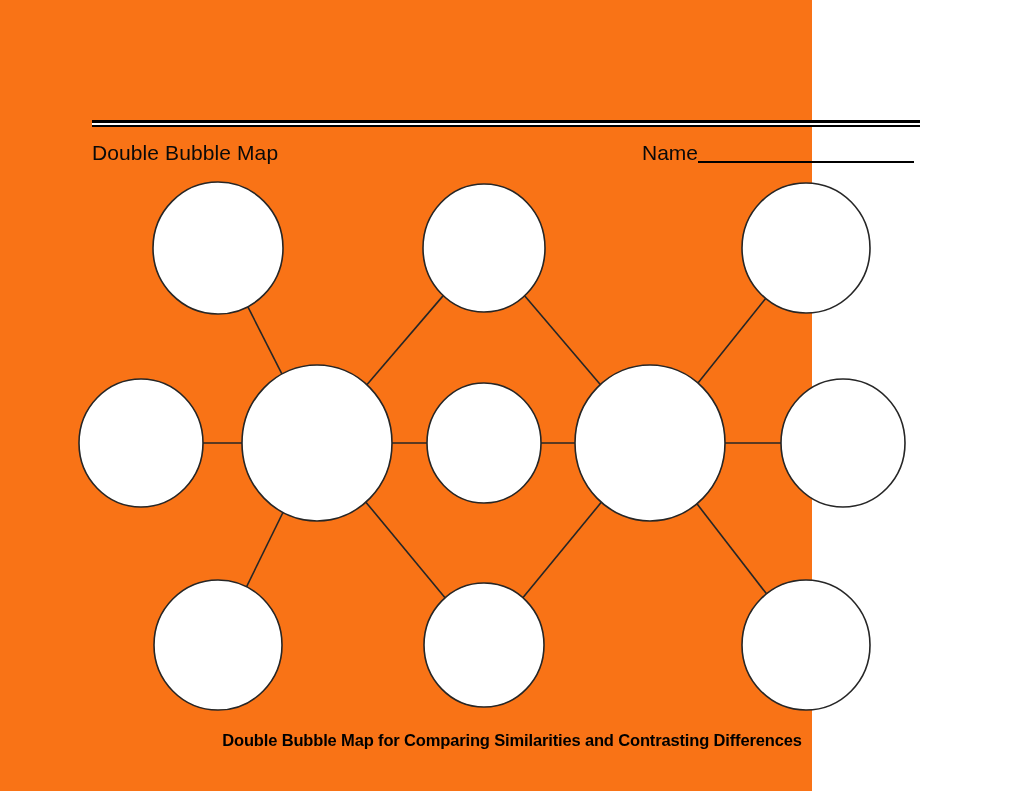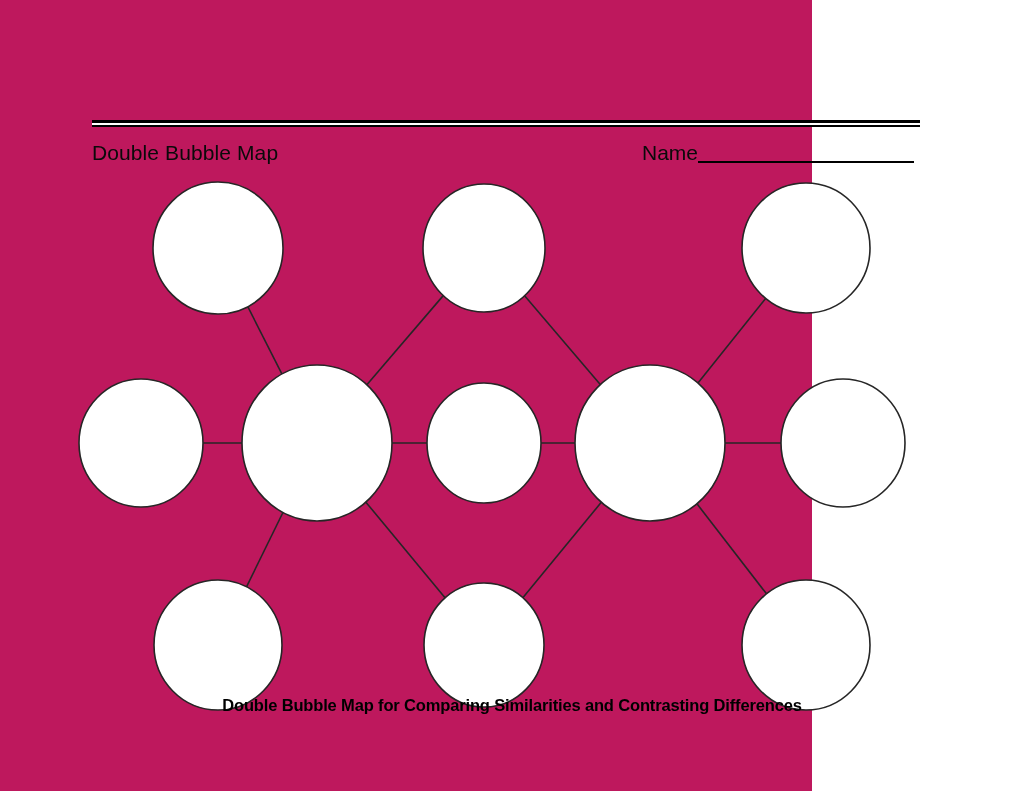--- a/index.html
+++ b/index.html
@@ -12,21 +12,21 @@
     width: 1024px;
     height: 791px;
     font-family: "Liberation Sans", sans-serif;
     color: #000000;
     overflow: hidden;
   }
   .page {
     position: relative;
     width: 812px;
     height: 791px;
-    background: #be185d;
+    background: #f97316;
   }
 
   
   .header-rule {
     position: absolute;
     left: 92px;
     top: 120px;
     width: 828px;
     height: 8px;
   }
@@ -119,21 +119,21 @@
   .bubble-text {
     font-family: "Liberation Sans", sans-serif;
     font-size: 13px;
     fill: #111111;
   }
 
   
   .caption {
     position: absolute;
     left: 0;
-    top: 696px;
+    top: 731px;
     width: 1024px;
     text-align: center;
     font-size: 16.5px;
     font-weight: bold;
     letter-spacing: -0.15px;
     color: #000000;
     white-space: nowrap;
   }
 </style>
 </head>

